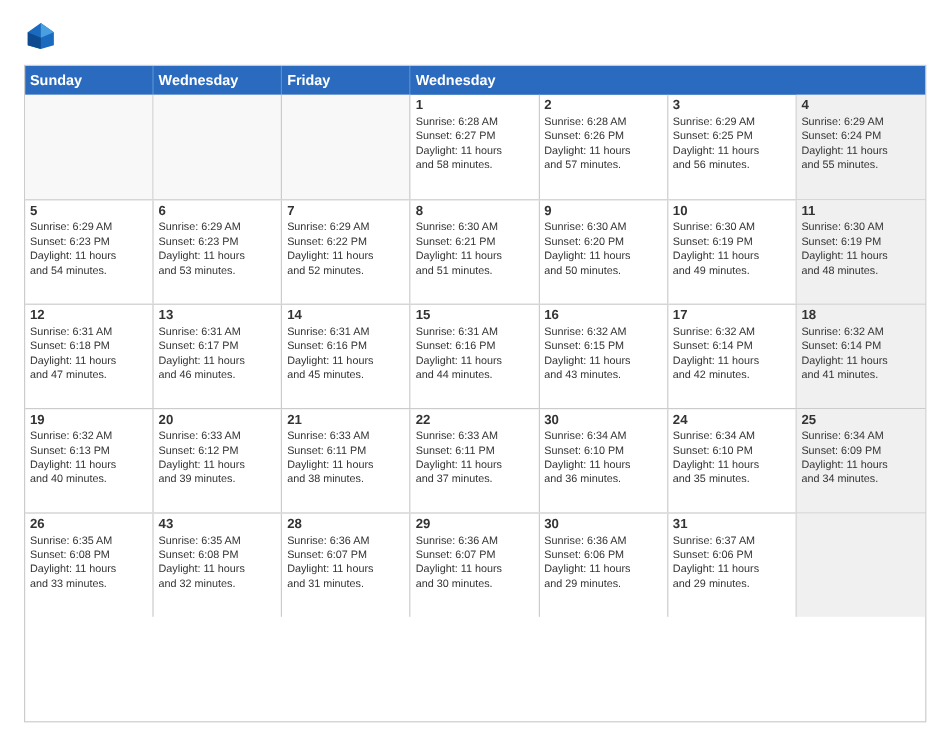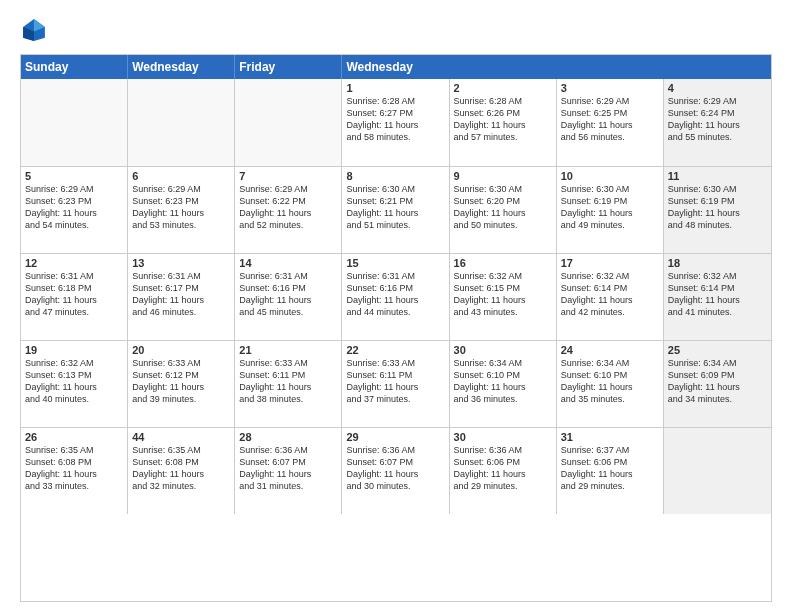--- a/index.html
+++ b/index.html
@@ -244,21 +244,21 @@
             <div class="day-number">25</div>
             <div class="cell-text">Sunrise: 6:34 AM<br>Sunset: 6:09 PM<br>Daylight: 11 hours<br>and 34 minutes.</div>
           </div>
         </div>
         <div class="cal-row">
           <div class="cal-cell">
             <div class="day-number">26</div>
             <div class="cell-text">Sunrise: 6:35 AM<br>Sunset: 6:08 PM<br>Daylight: 11 hours<br>and 33 minutes.</div>
           </div>
           <div class="cal-cell">
-            <div class="day-number">44</div>
+            <div class="day-number">43</div>
             <div class="cell-text">Sunrise: 6:35 AM<br>Sunset: 6:08 PM<br>Daylight: 11 hours<br>and 32 minutes.</div>
           </div>
           <div class="cal-cell">
             <div class="day-number">28</div>
             <div class="cell-text">Sunrise: 6:36 AM<br>Sunset: 6:07 PM<br>Daylight: 11 hours<br>and 31 minutes.</div>
           </div>
           <div class="cal-cell">
             <div class="day-number">29</div>
             <div class="cell-text">Sunrise: 6:36 AM<br>Sunset: 6:07 PM<br>Daylight: 11 hours<br>and 30 minutes.</div>
           </div>

